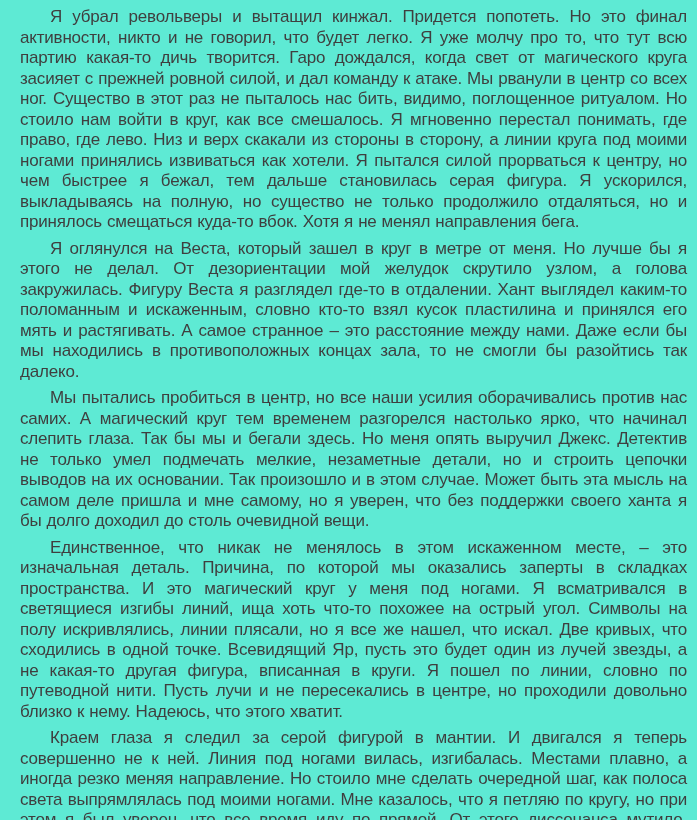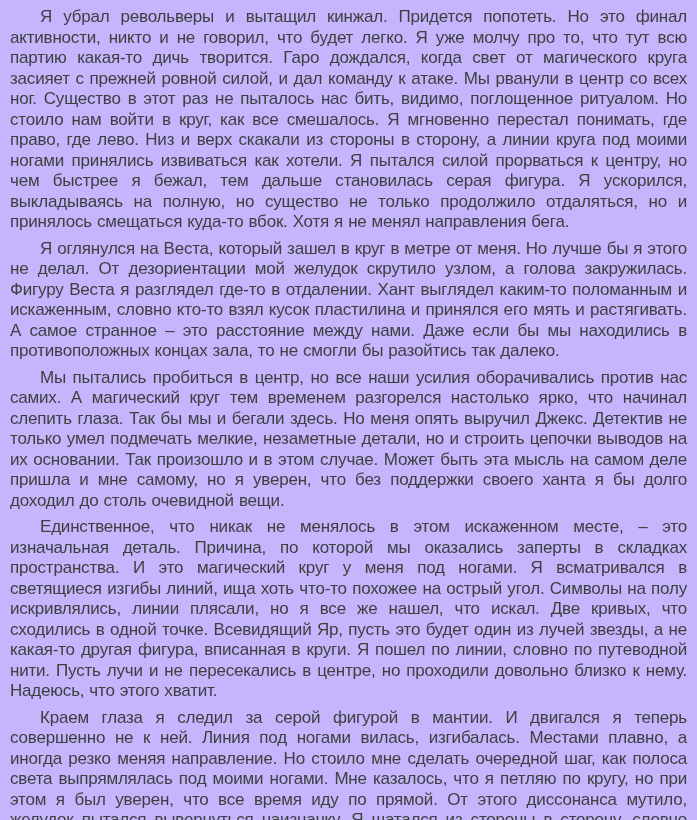--- a/index.html
+++ b/index.html
@@ -4,22 +4,22 @@
 <style>
   html, body {
     margin: 0;
     padding: 0;
     background: #ffffff;
   }
   .book-page {
     box-sizing: border-box;
     width: 697px;
     height: 820px;
-    padding: 7px 10px 6px 10px;
-    background: #c4b5fd;
+    padding: 7px 10px 6px 20px;
+    background: #5eead4;
     overflow: hidden;
     font-family: "Liberation Sans", "DejaVu Sans", sans-serif;
     font-size: 17px;
     line-height: 20.5px;
     color: #3f3f3f;
     letter-spacing: -0.2px;
   }
   .book-page p {
     margin: 0 0 6px 0;
     text-align: justify;

